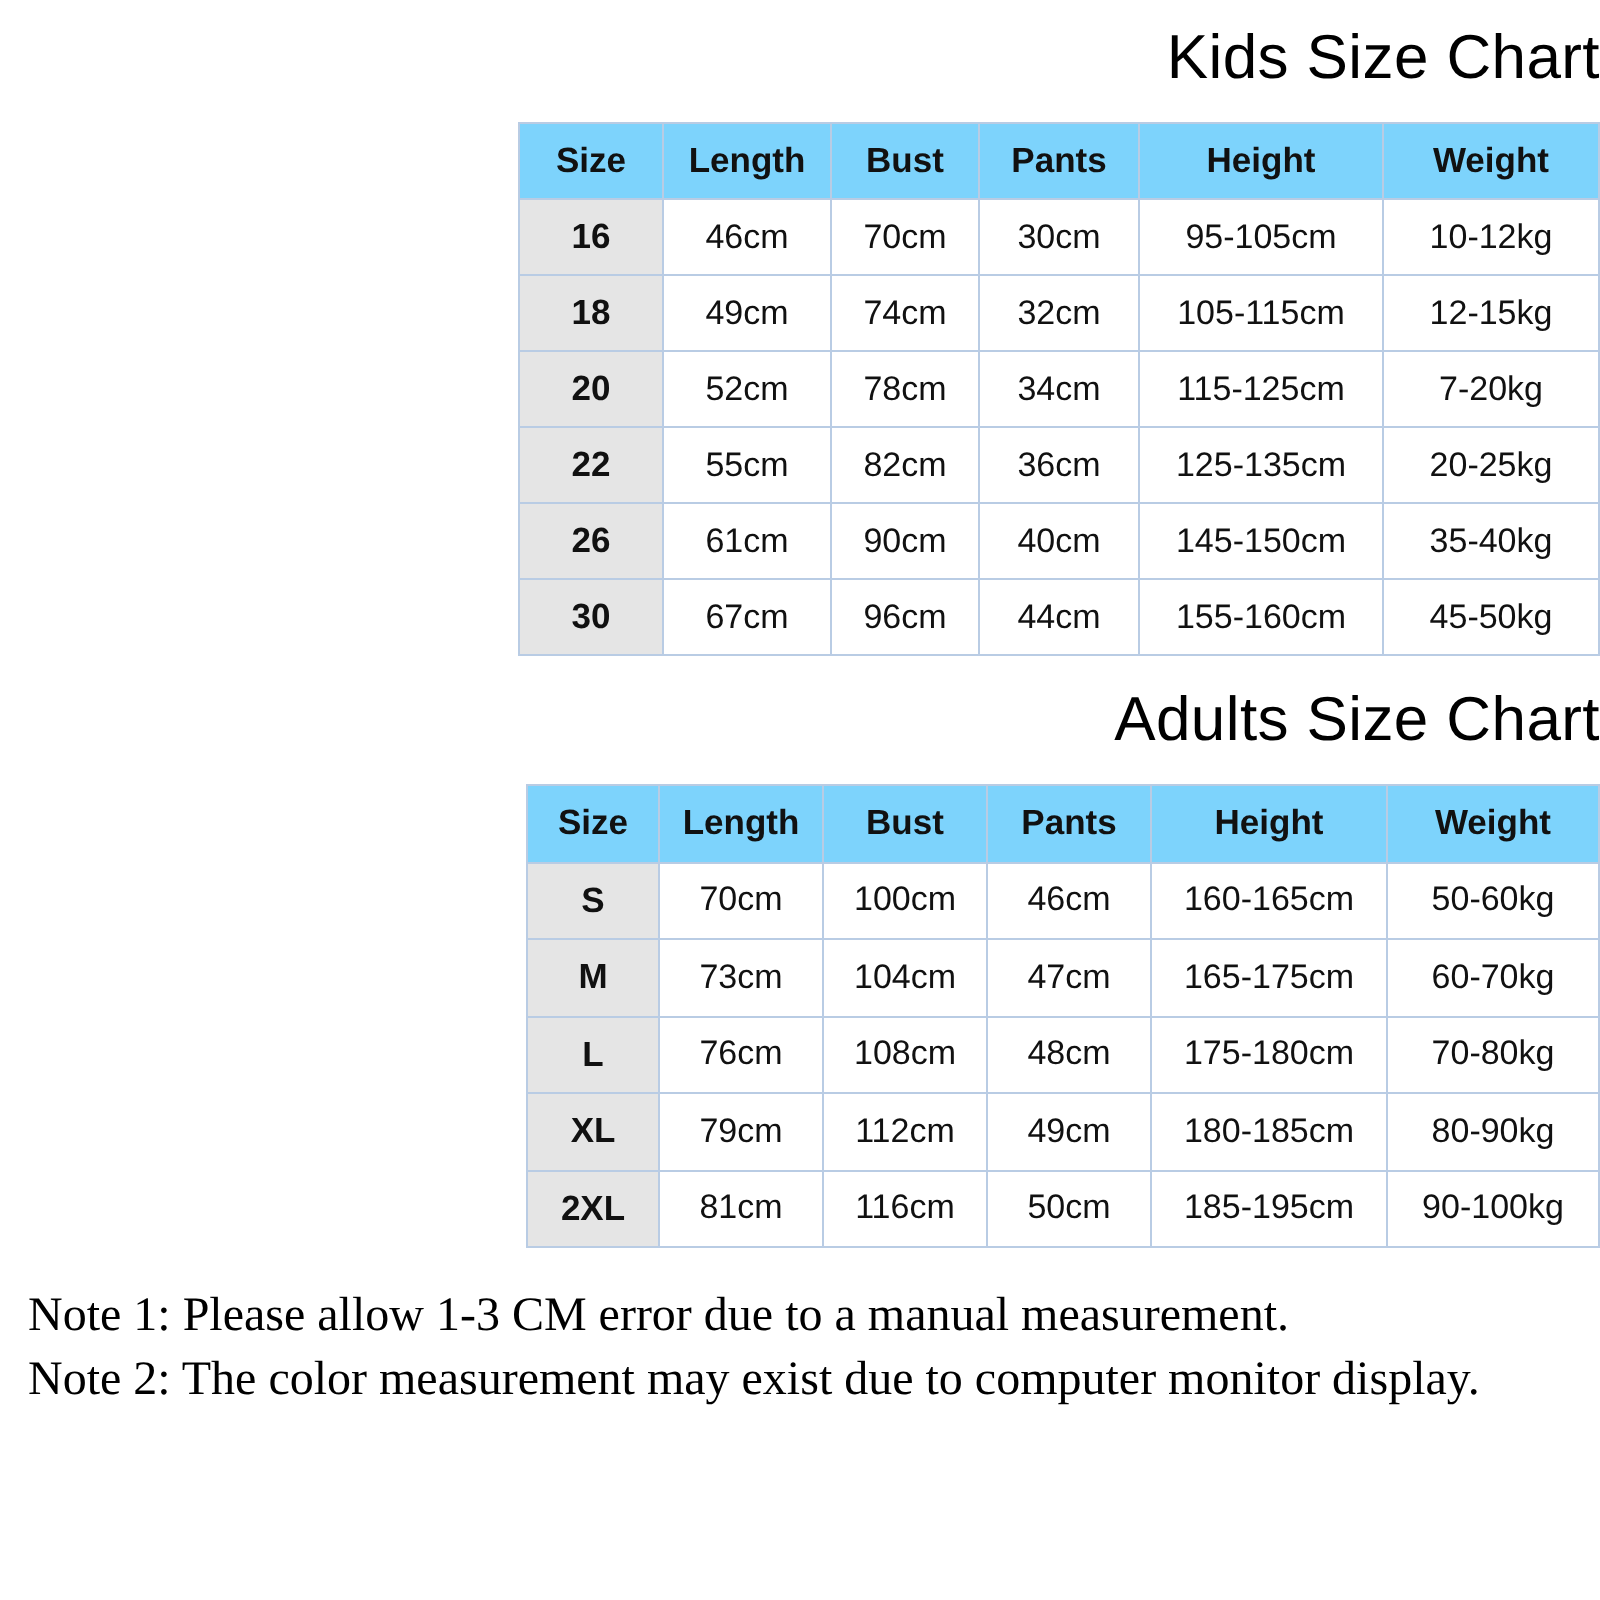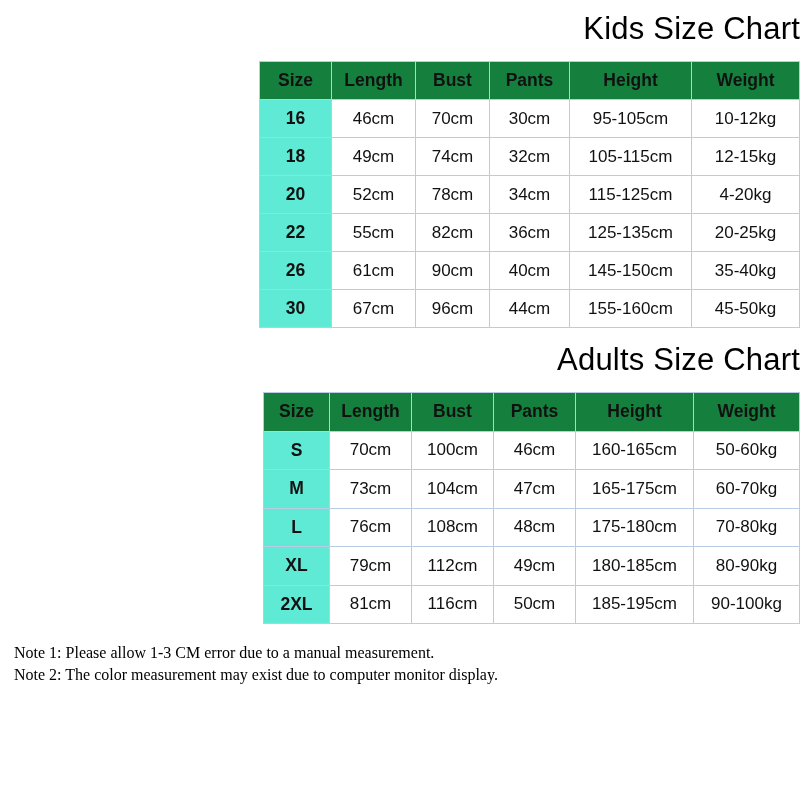--- a/index.html
+++ b/index.html
@@ -41,26 +41,26 @@
   table.size-table td, table.size-table th {
     border: 1px solid #b9cce4;
     text-align: center;
     vertical-align: middle;
     font-size: 17px;
     color: #111111;
     padding: 0;
     font-weight: normal;
   }
   table.size-table th {
-    background: #15803d;
+    background: #7dd3fc;
     font-weight: bold;
     font-size: 17.5px;
   }
   table.size-table td.size-cell {
-    background: #5eead4;
+    background: #e5e5e5;
     font-weight: bold;
     font-size: 17.5px;
   }
   table.size-table td.data-cell {
     background: #ffffff;
   }
 
   
   #kids-table { margin-top: 14px; }
   #kids-table th, #kids-table td { height: 37px; }
@@ -82,21 +82,21 @@
   #adults-table .col-weight { width: 106px; }
 
   .notes {
     width: 100%;
     box-sizing: border-box;
     padding: 0 10px 0 14px;
     margin-top: 18px;
   }
   .note-line {
     font-family: "Liberation Serif", serif;
-    font-size: 16px;
+    font-size: 24px;
     color: #000000;
     line-height: 1.35;
     white-space: nowrap;
   }
 </style>
 </head>
 <body>
 
 <div class="page">
 
@@ -137,21 +137,21 @@
         <td class="data-cell">32cm</td>
         <td class="data-cell">105-115cm</td>
         <td class="data-cell">12-15kg</td>
       </tr>
       <tr>
         <td class="size-cell">20</td>
         <td class="data-cell">52cm</td>
         <td class="data-cell">78cm</td>
         <td class="data-cell">34cm</td>
         <td class="data-cell">115-125cm</td>
-        <td class="data-cell">4-20kg</td>
+        <td class="data-cell">7-20kg</td>
       </tr>
       <tr>
         <td class="size-cell">22</td>
         <td class="data-cell">55cm</td>
         <td class="data-cell">82cm</td>
         <td class="data-cell">36cm</td>
         <td class="data-cell">125-135cm</td>
         <td class="data-cell">20-25kg</td>
       </tr>
       <tr>

